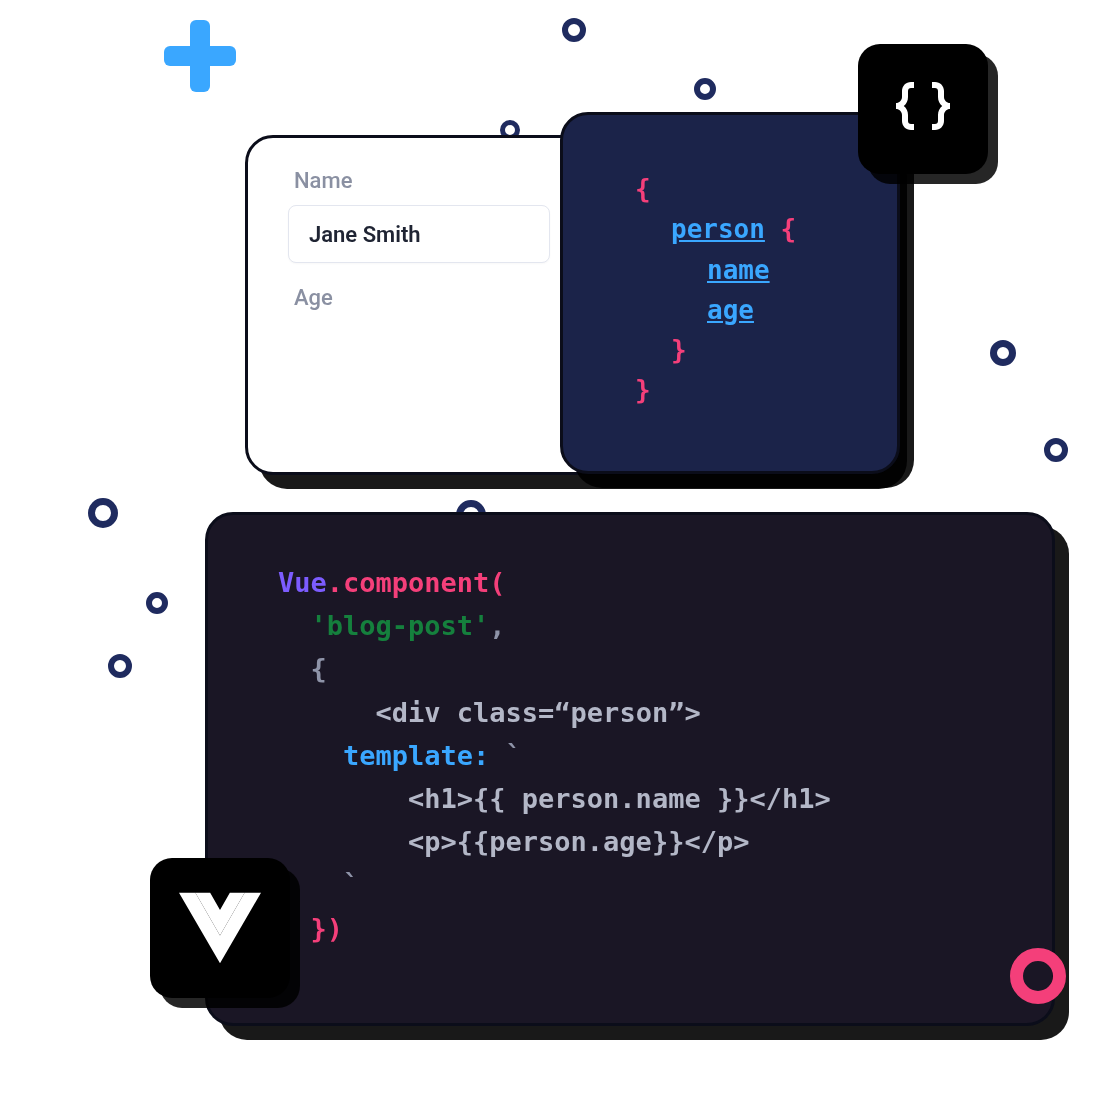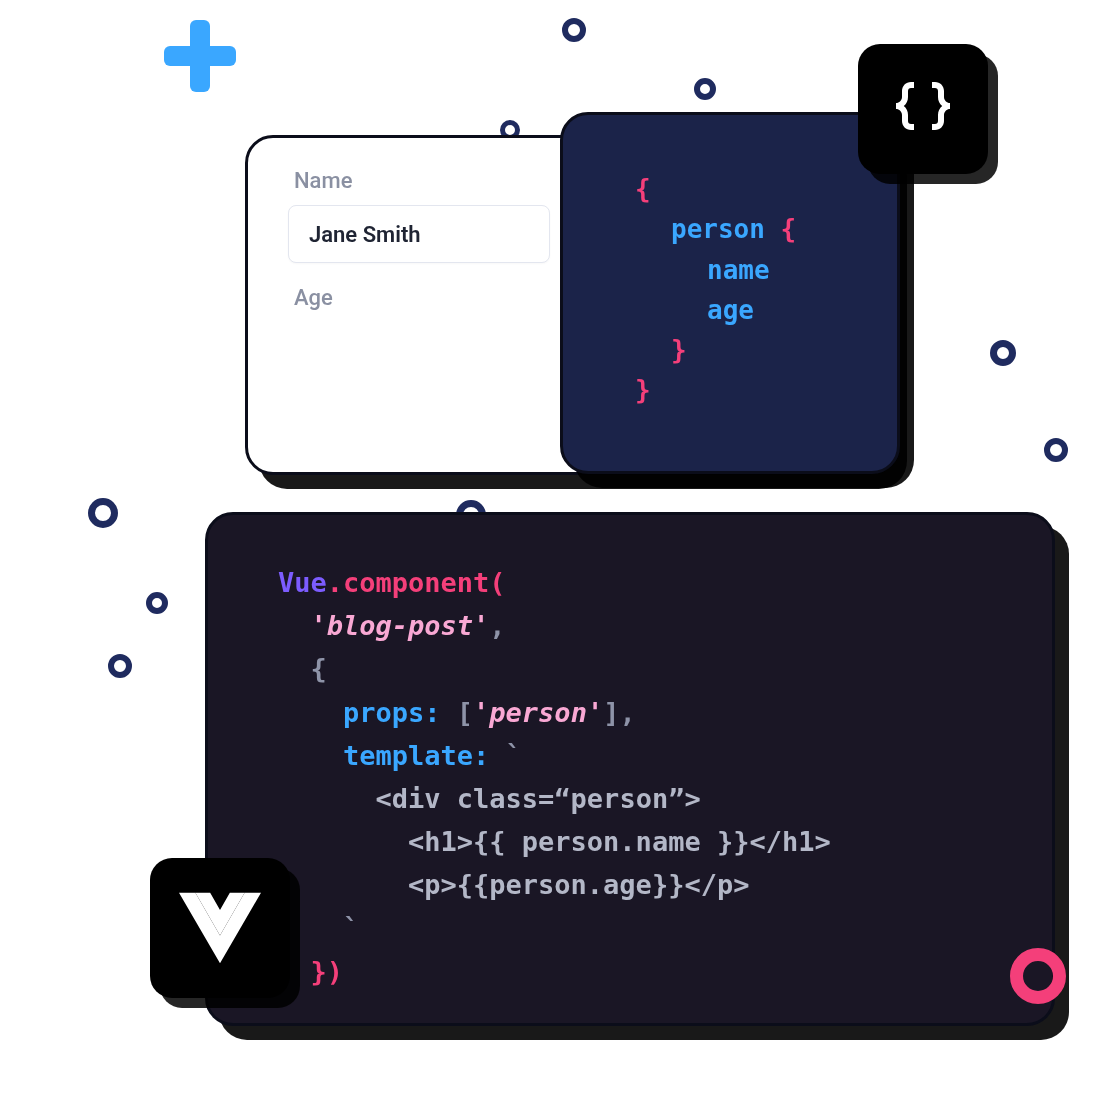--- a/index.html
+++ b/index.html
@@ -59,42 +59,42 @@
     border: 3px solid #0b0d1a;
     border-radius: 28px;
     box-shadow: 14px 14px 0 0 rgba(0,0,0,0.9);
     padding: 54px 40px 40px 72px;
     font-family: ui-monospace, SFMono-Regular, Menlo, Consolas, monospace;
     font-size: 26px;
     font-weight: 700;
     line-height: 1.55;
   }
   .tok-pink { color: #f43f7a; }
-  .tok-blue { color: #3aa7ff; }
+  .tok-blue { color: #3aa7ff; text-decoration: underline; }
 
   
   .code-card {
     position: absolute;
     left: 205px; top: 512px;
     width: 850px; height: 514px;
     background: #1a1625;
     border: 3px solid #0b0d1a;
     border-radius: 28px;
     box-shadow: 14px 14px 0 0 rgba(0,0,0,0.9);
     padding: 46px 50px 40px 70px;
     font-family: ui-monospace, SFMono-Regular, Menlo, Consolas, monospace;
     font-size: 27px;
     font-weight: 700;
     line-height: 1.6;
     color: #9aa0b5;
   }
   .code-card .ln { white-space: pre; }
   .c-purple { color: #7c5cff; }
   .c-pink   { color: #f43f7a; }
-  .c-green  { color: #f9a8d4; font-style: italic; }
+  .c-green  { color: #15803d; }
   .c-blue   { color: #3aa7ff; }
   .c-muted  { color: #8e93a8; }
   .c-gray   { color: #b3b7c7; }
 
   
   .badge {
     position: absolute;
     width: 130px; height: 130px;
     background: #000000;
     border-radius: 22px;
@@ -152,23 +152,22 @@
       <svg width="72" height="72" viewBox="0 0 24 24" fill="#ffffff">
         <path d="M8 3c-1.7 0-3 1.3-3 3v2c0 1.1-.9 2-2 2v2c1.1 0 2 .9 2 2v2c0 1.7 1.3 3 3 3h1v-2H8c-.6 0-1-.4-1-1v-2c0-1.2-.5-2.3-1.4-3 .9-.7 1.4-1.8 1.4-3V6c0-.6.4-1 1-1h1V3H8zm8 0h-1v2h1c.6 0 1 .4 1 1v2c0 1.2.5 2.3 1.4 3-.9.7-1.4 1.8-1.4 3v2c0 .6-.4 1-1 1h-1v2h1c1.7 0 3-1.3 3-3v-2c0-1.1.9-2 2-2v-2c-1.1 0-2-.9-2-2V6c0-1.7-1.3-3-3-3z"></path>
       </svg>
     </span>
   </div>
 
   <div class="code-card">
     <div class="ln"><span class="c-purple">Vue</span><span class="c-pink">.</span><span class="c-pink">component(</span></div>
     <div class="ln">  <span class="c-green">'blog-post'</span><span class="c-muted">,</span></div>
     <div class="ln">  <span class="c-muted">{</span></div>
-    <div class="ln">    <span class="c-blue">props: </span><span class="c-muted">[</span><span class="c-green">'person'</span><span class="c-muted">],</span></div>
+    <div class="ln">      <span class="c-gray">&lt;div class=“person”&gt;</span></div>
     <div class="ln">    <span class="c-blue">template: </span><span class="c-muted">`</span></div>
-    <div class="ln">      <span class="c-gray">&lt;div class=“person”&gt;</span></div>
     <div class="ln">        <span class="c-gray">&lt;h1&gt;{{ person.name }}&lt;/h1&gt;</span></div>
     <div class="ln">        <span class="c-gray">&lt;p&gt;{{person.age}}&lt;/p&gt;</span></div>
     <div class="ln">    <span class="c-muted">`</span></div>
     <div class="ln">  <span class="c-pink">})</span></div>
   </div>
 
   <div class="ring" style="left:1010px; top:948px; width:56px; height:56px; border:13px solid #f43f7a;"></div>
 
   <div class="badge" style="left:150px; top:858px; width:140px; height:140px;">
     <span>

